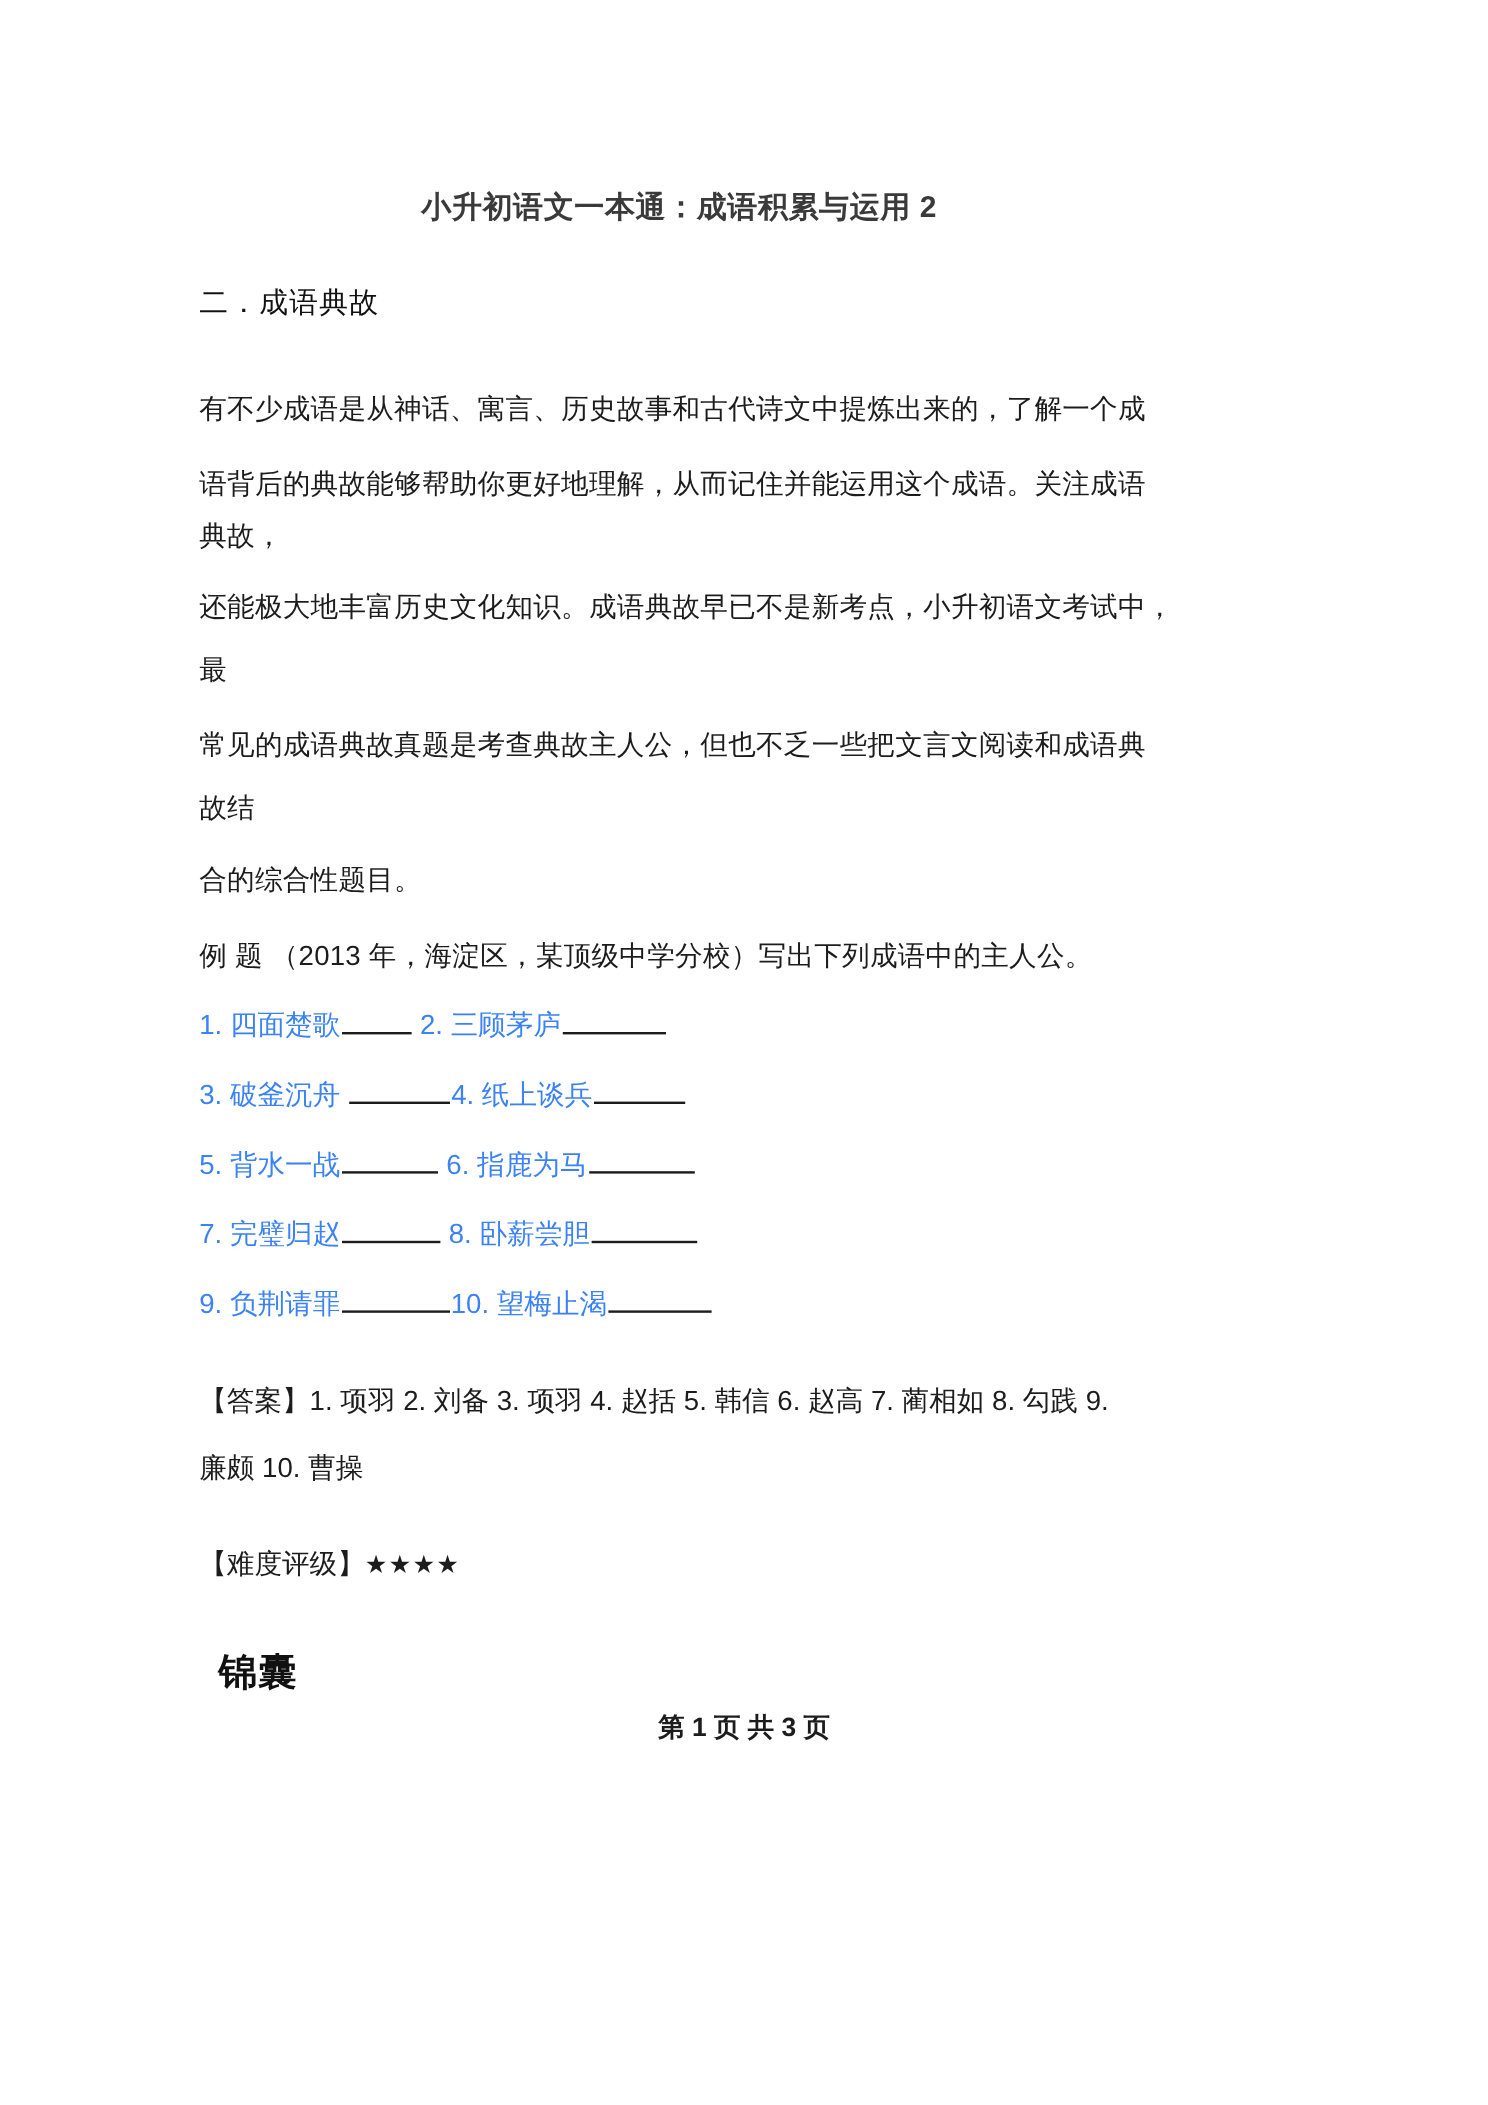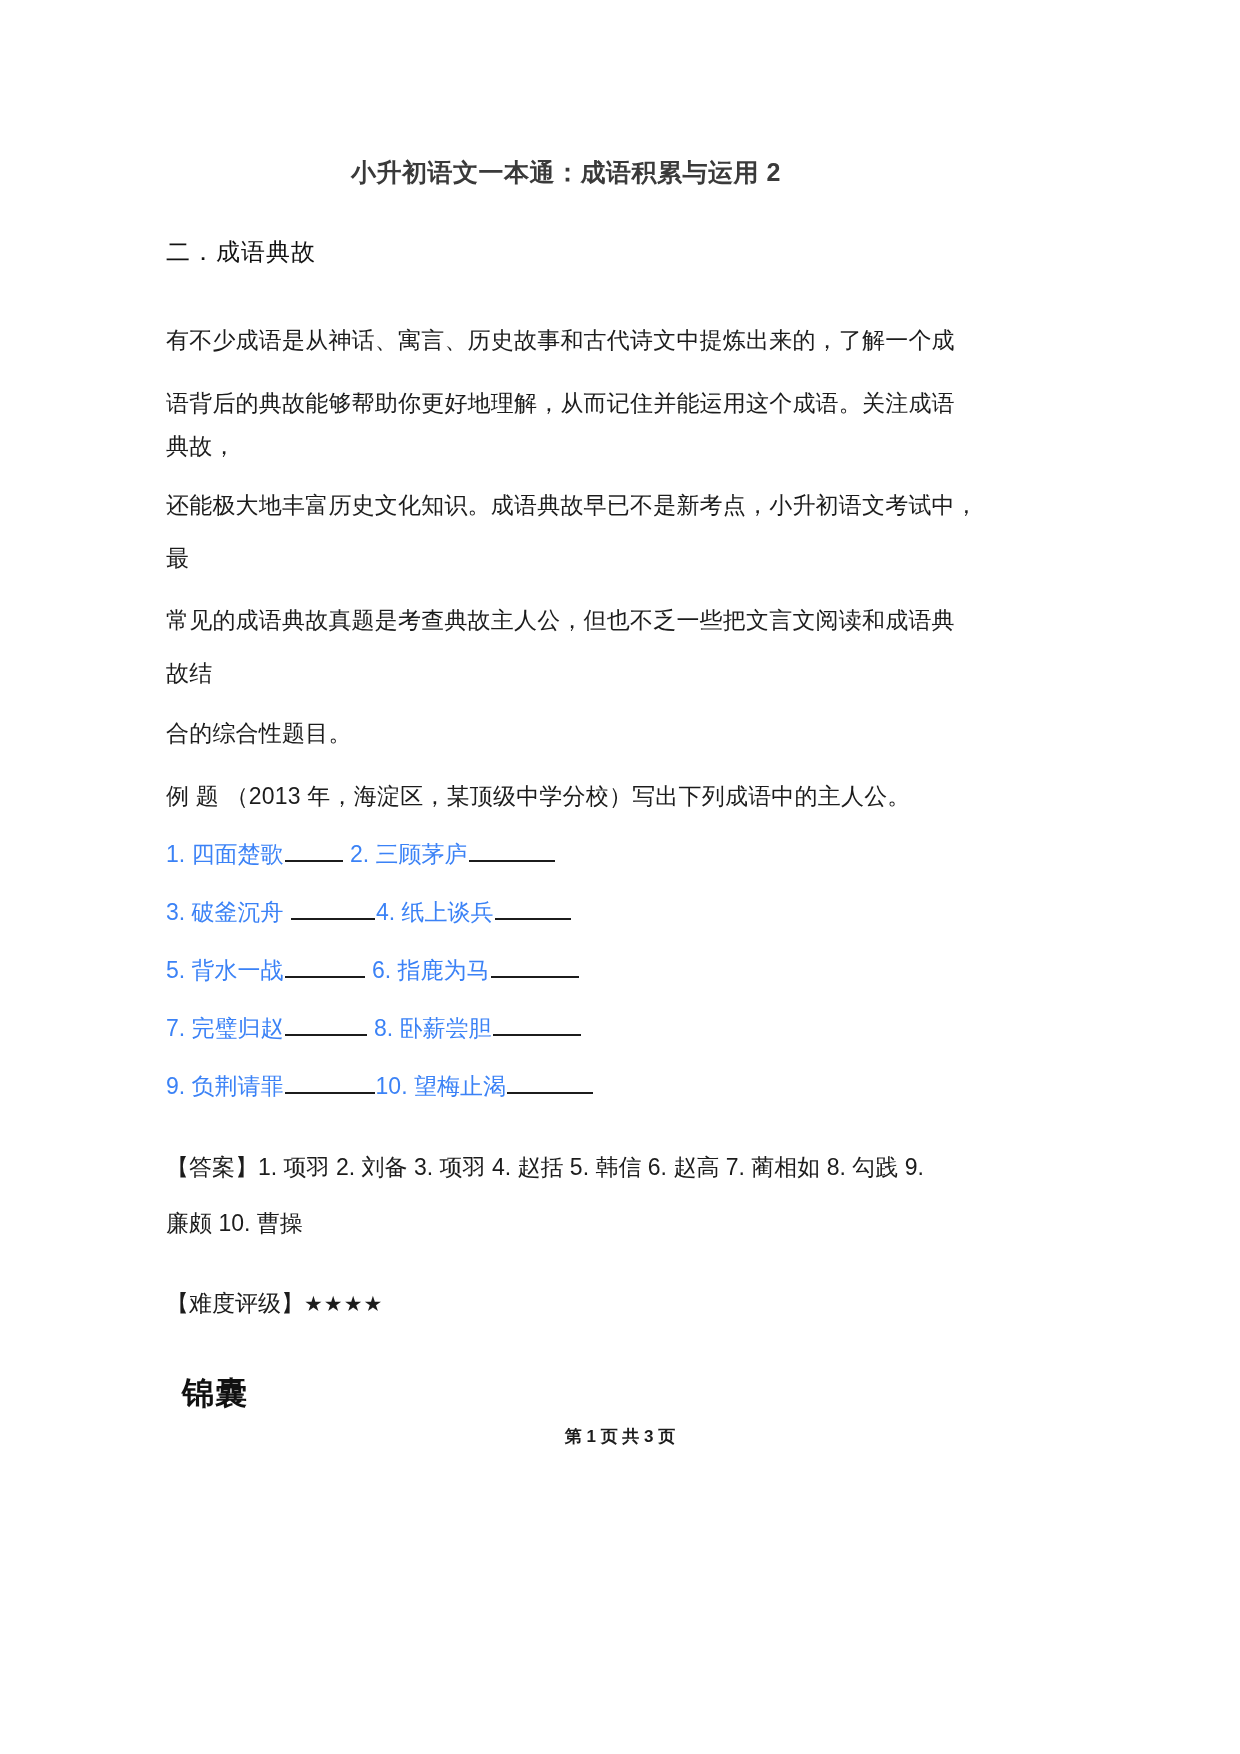--- a/index.html
+++ b/index.html
@@ -124,21 +124,21 @@
     color: #111;
     letter-spacing: 1px;
   }
 
   .footer {
     position: absolute;
     top: 1425px;
     left: 0;
     width: 1240px;
     text-align: center;
-    font-size: 17px;
+    font-size: 22px;
     font-weight: bold;
     color: #1c1c1c;
   }
 </style>
 </head>
 <body>
 
 <div class="page">
   <div class="content">
 

